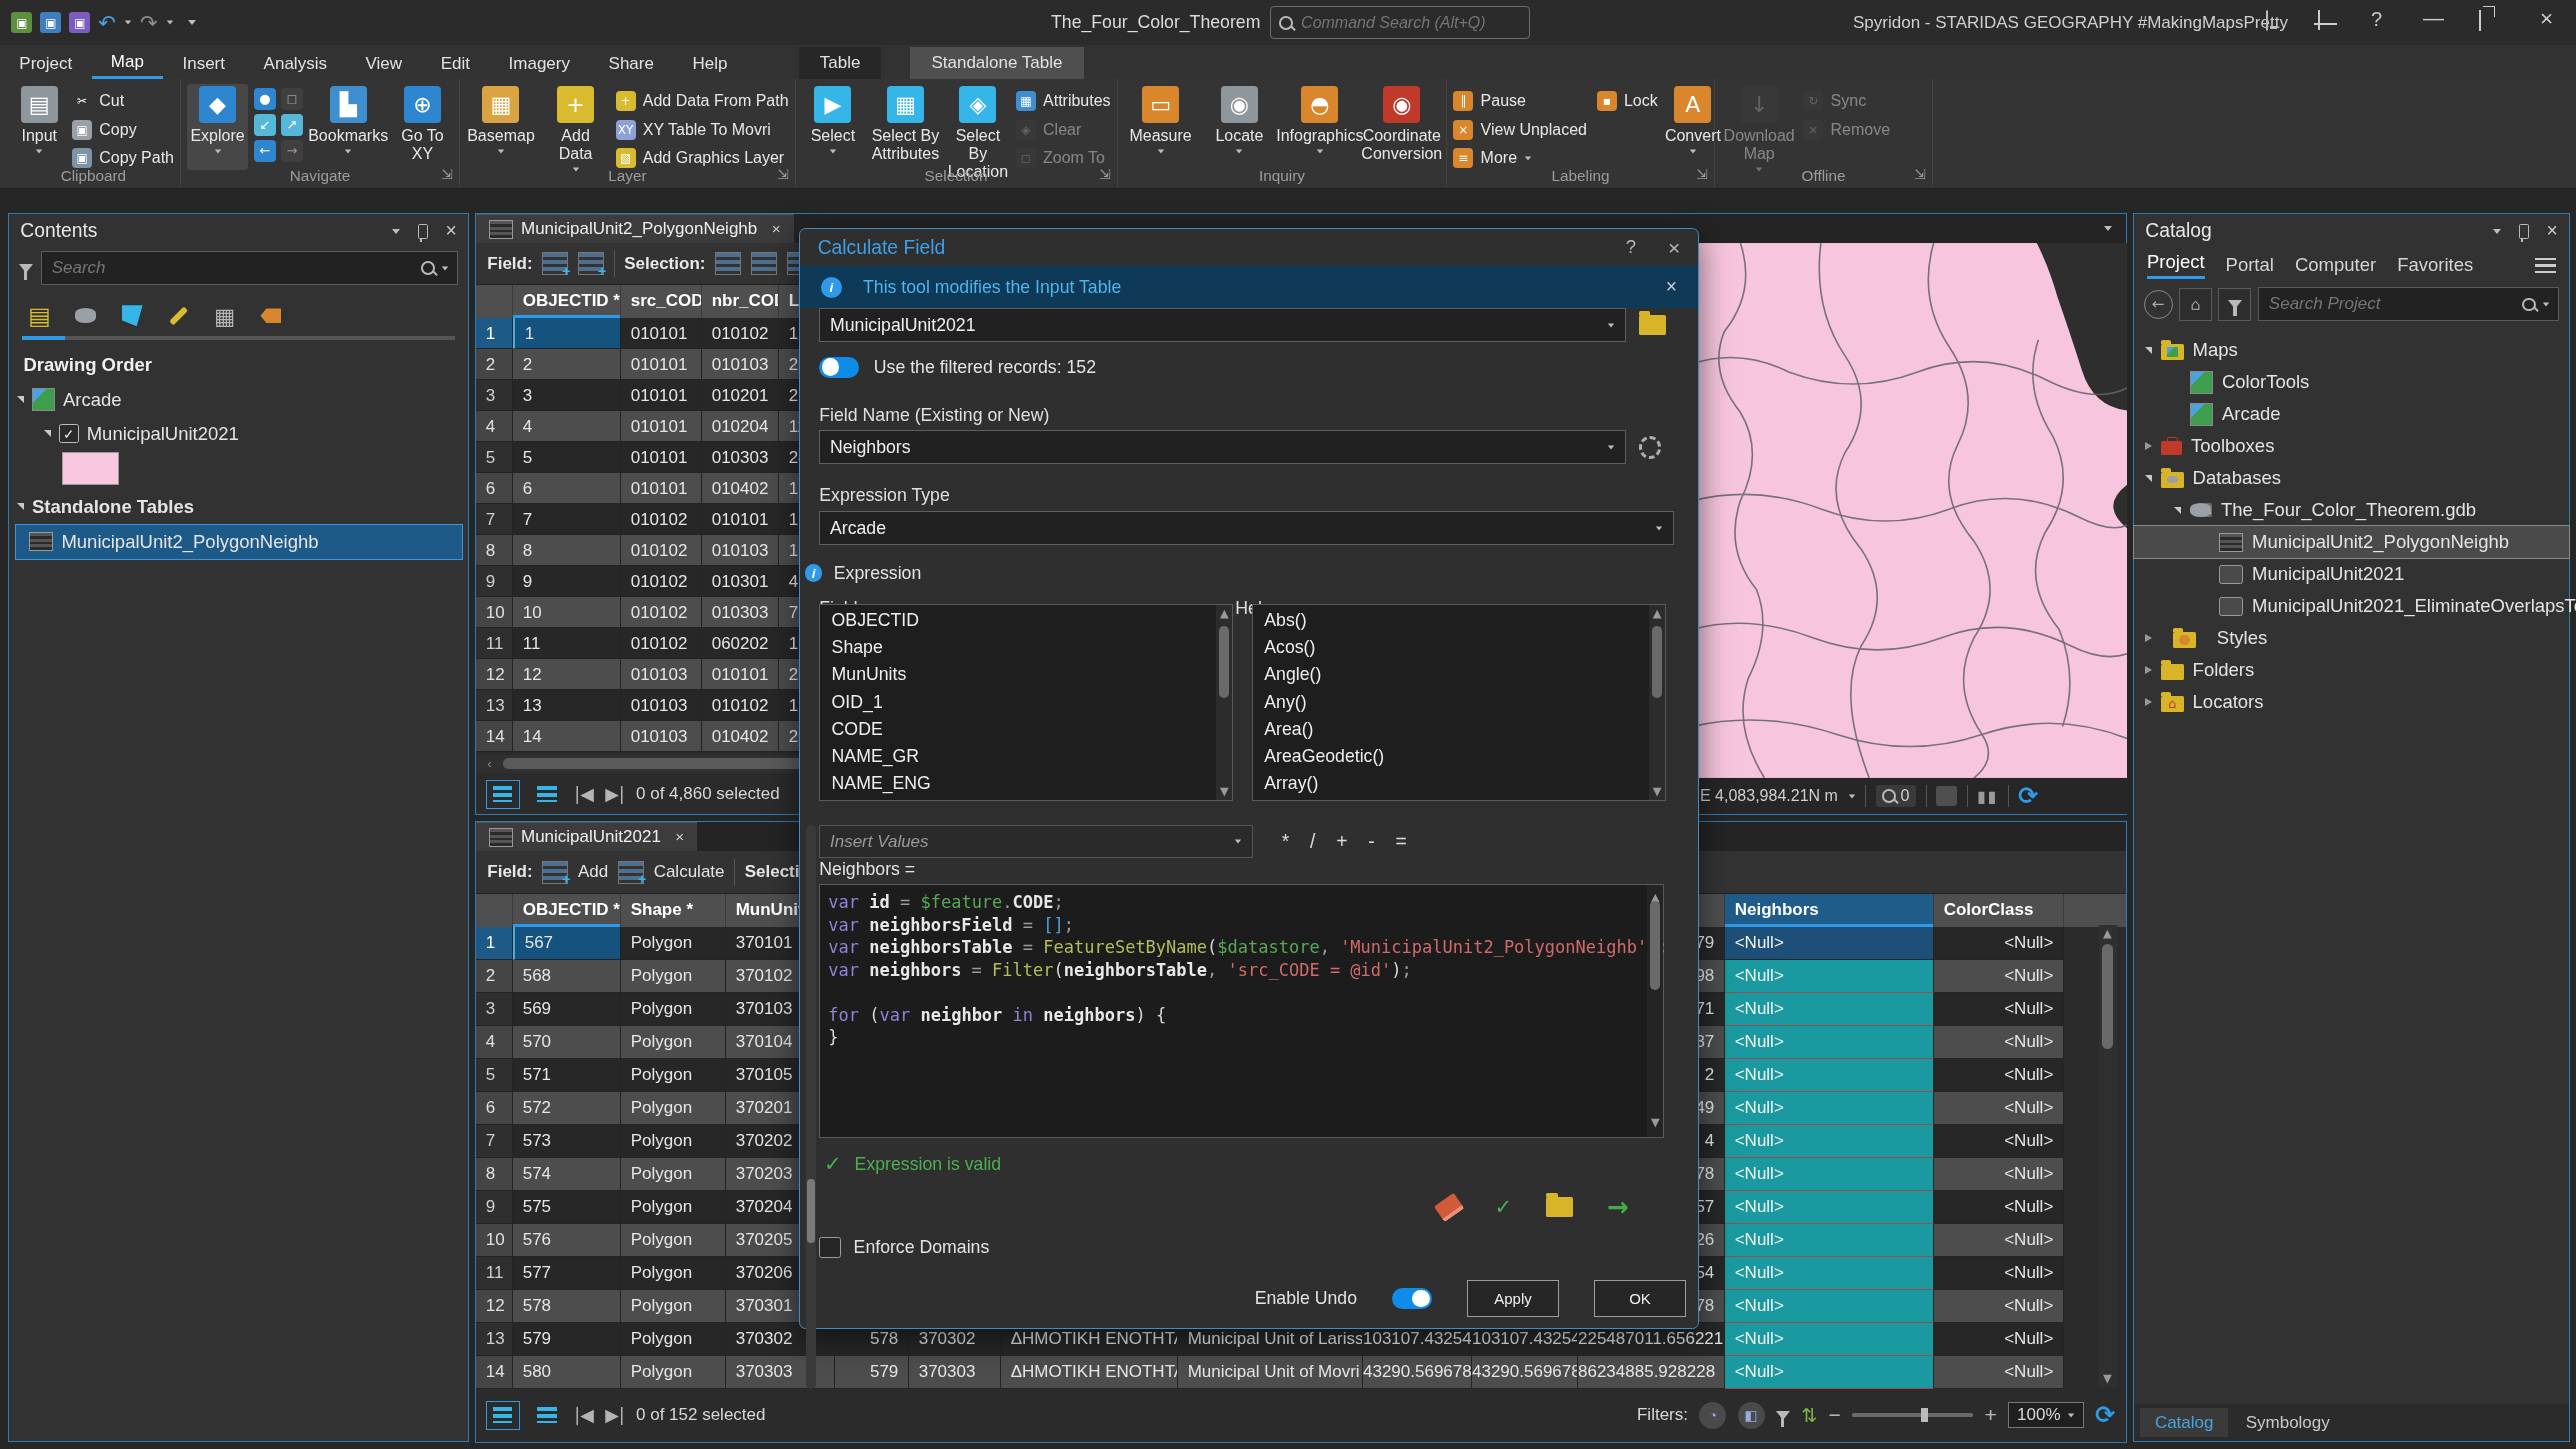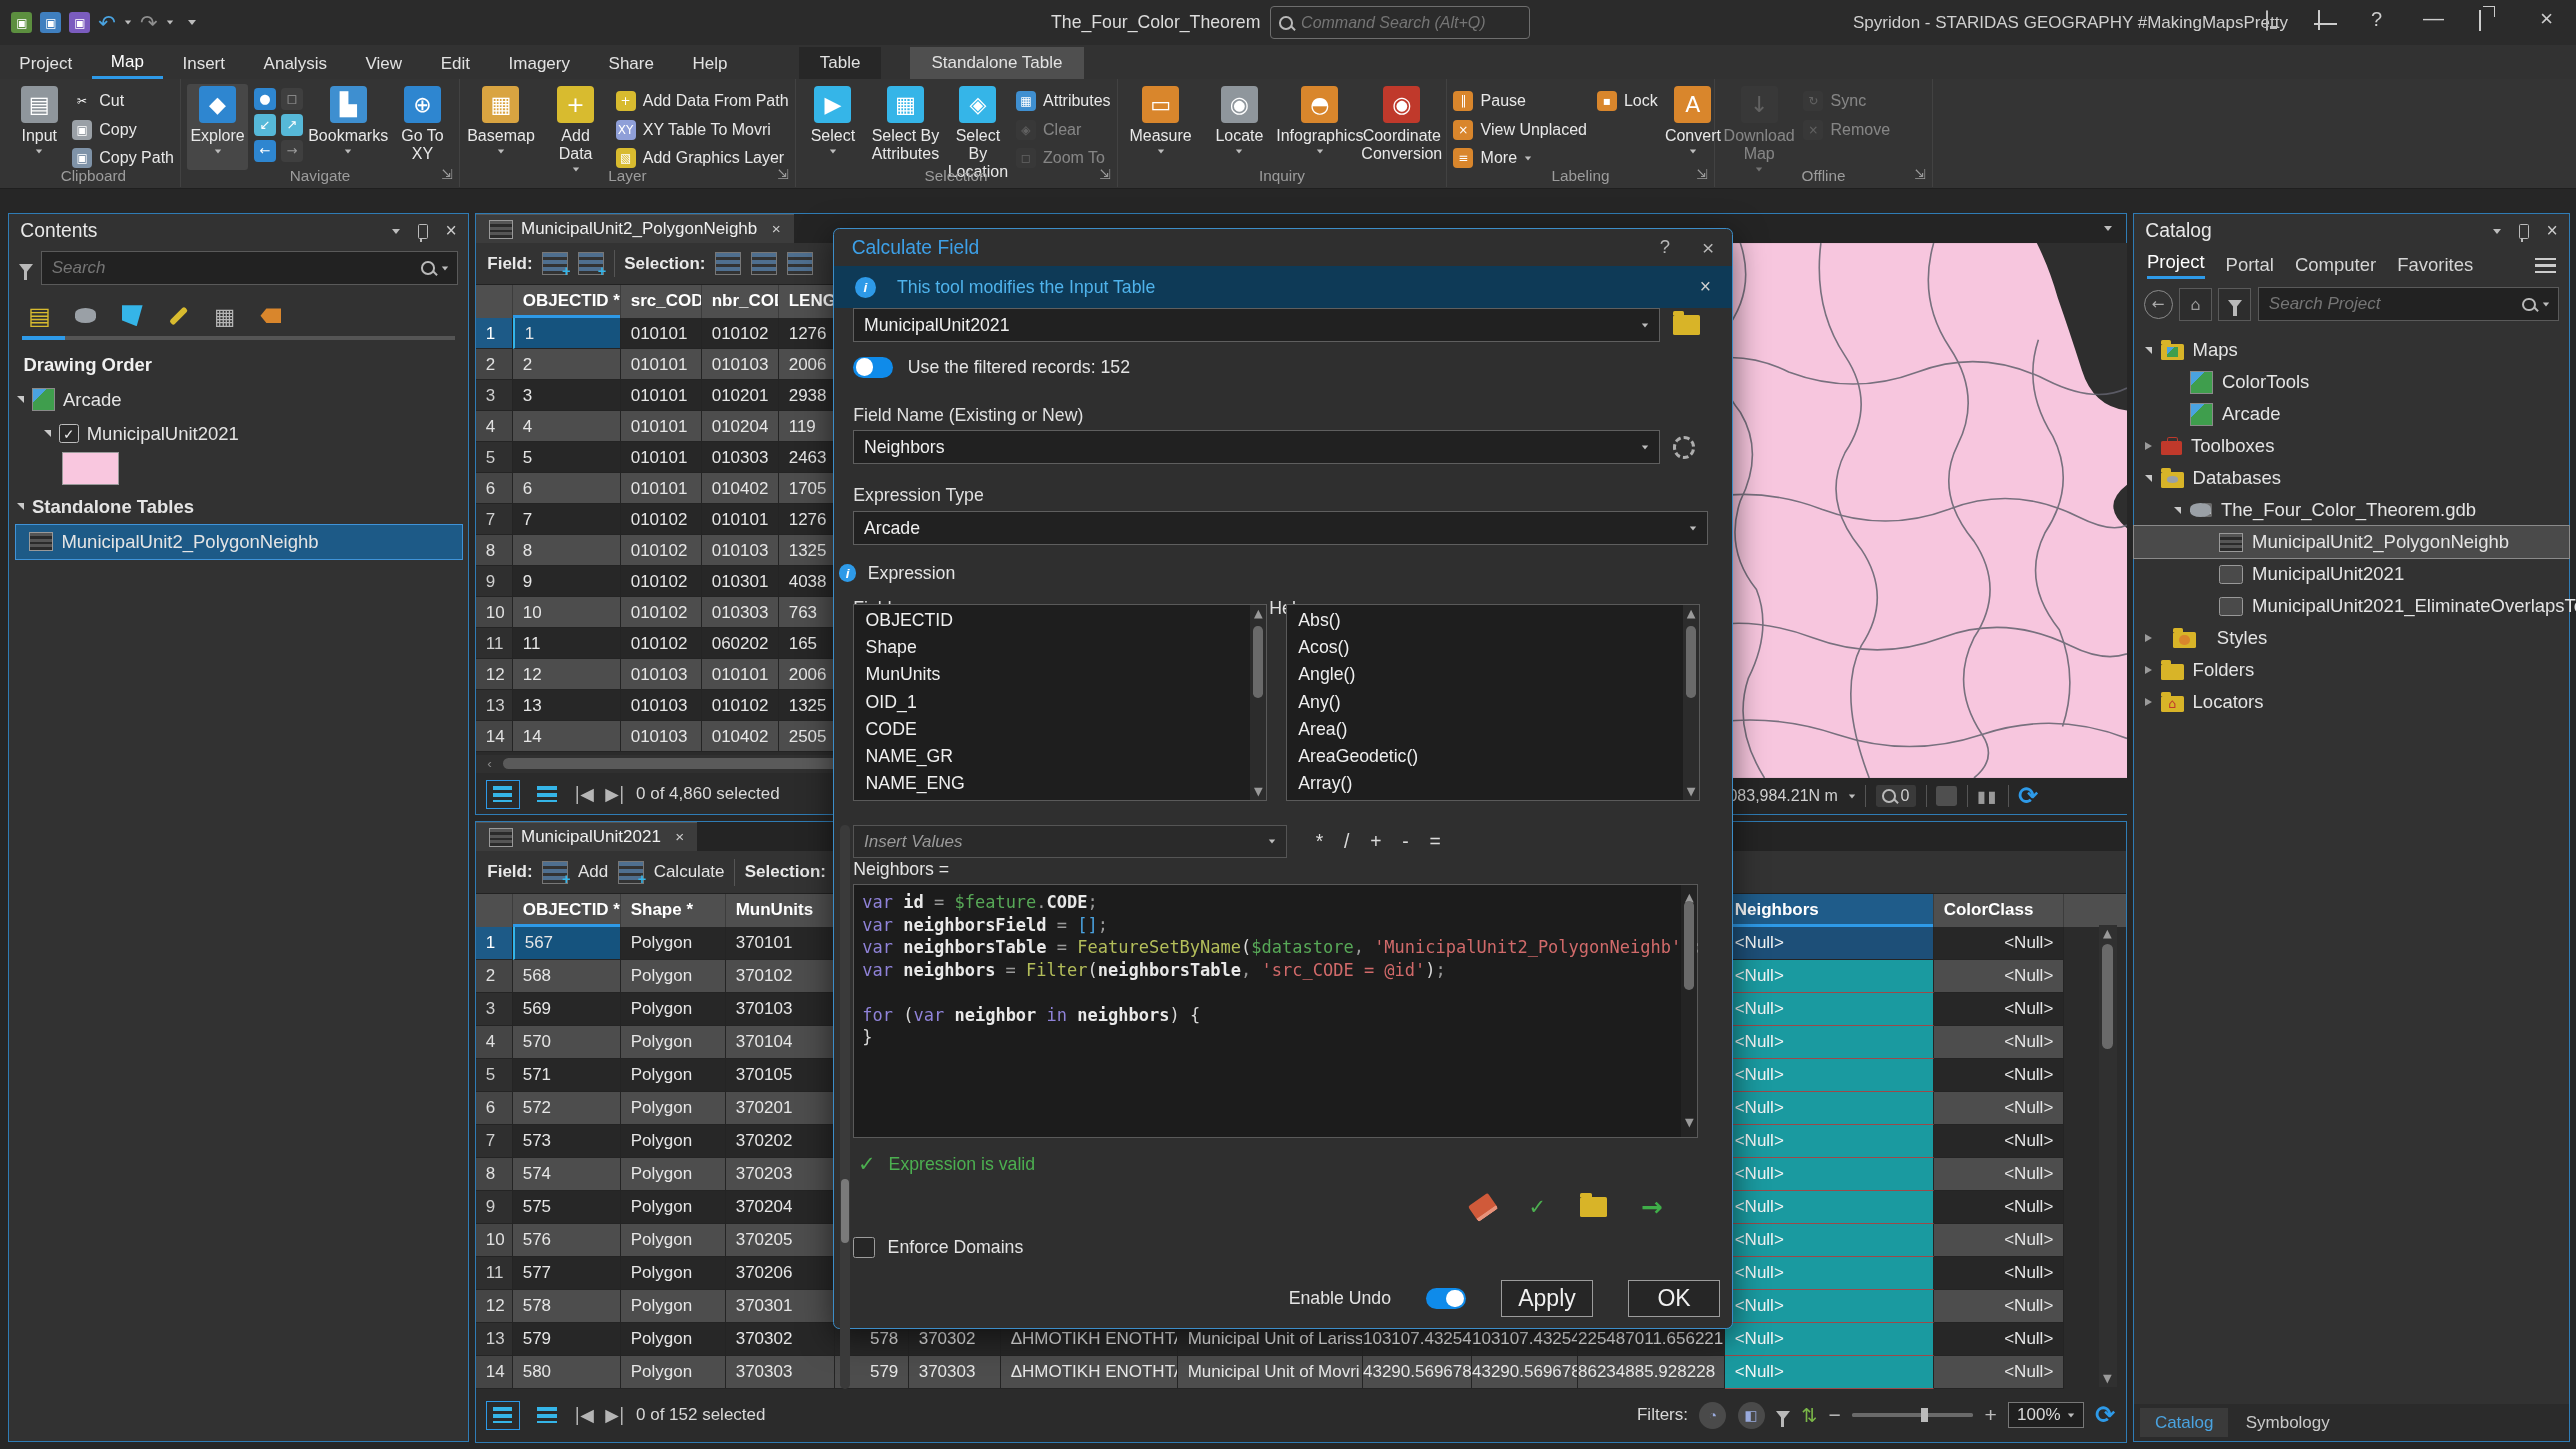--- a/index.html
+++ b/index.html
@@ -136,21 +136,21 @@
   .burger{margin-left:auto;width:21px;height:14.5px;background:repeating-linear-gradient(#ccc 0 2.4px,transparent 2.4px 6.4px)}
   .catsearchrow{display:flex;align-items:center;gap:6.4px;padding:8px 9.7px}
   .cbtn{width:31px;height:31px;border:0.8px solid #5a5a5a;background:#2d2d2d;display:flex;align-items:center;justify-content:center}
   .backc{width:27px;height:27px;border:1.6px solid #8a8a8a;border-radius:50%;color:#aaa;display:flex;align-items:center;justify-content:center;font-size:15.3px;font-family:"DejaVu Sans",sans-serif}
   .crow{display:flex;align-items:center;gap:8.9px;height:32px;font-size:18.5px;padding-right:4.8px}
   .crow.sel{background:#4a4a4a;outline:0.8px solid #8a8a8a}
   .catbottom{position:absolute;left:0;bottom:0;height:37px;width:100%;background:#2b2b2b;display:flex;align-items:center;gap:3.2px;padding-left:6.4px;box-sizing:border-box}
   .cbt{padding:4.8px 14.5px;font-size:17px;color:#c9c9c9}
   .cbt.active{color:#4aa3e0;background:#3a3a3a}
   
-  #dialog{position:absolute;left:833px;top:228px;width:898px;height:1099px;background:#2f2f2f;border:1.6px solid #3c8dc8;border-radius:6.4px;box-shadow:0 8px 32px rgba(0,0,0,.55);z-index:10}
+  #dialog{position:absolute;left:799px;top:228px;width:898px;height:1099px;background:#2f2f2f;border:1.6px solid #3c8dc8;border-radius:6.4px;box-shadow:0 8px 32px rgba(0,0,0,.55);z-index:10}
   .dtitle{height:37px;display:flex;align-items:center;padding:0 17.7px;font-size:19.3px;color:#3da0e8}
   .dtitle .dico{margin-left:auto;display:flex;gap:32px;color:#b9b9b9;font-size:18.5px}
   .banner{height:42px;background:#0e3a57;display:flex;align-items:center;gap:21px;padding:0 21px;color:#4fb3ec;font-size:17.7px}
   .infoc{width:21px;height:21px;border-radius:50%;background:#2e9ae8;color:#fff;display:flex;align-items:center;justify-content:center;font-size:13.7px;font-weight:bold;font-style:italic;flex:none}
   .dlabel{font-size:17.7px;color:#e0e0e0;margin:13px 0 4.8px 19.3px}
   .combo{margin-left:19.3px;height:32px;background:#212121;border:0.8px solid #5f5f5f;display:flex;align-items:center;padding:0 9.7px;font-size:17.7px;color:#f0f0f0;justify-content:space-between}
   .togglerow{display:flex;align-items:center;gap:14.5px;margin:14.5px 0 1.6px 19.3px;font-size:17.7px}
   .tog{width:40px;height:21px;border-radius:10.5px;background:#0f8bea;position:relative;flex:none}
   .tog .kn{position:absolute;top:1.6px;width:17.7px;height:17.7px;border-radius:50%;background:#fff}
   .kl{left:2.4px}.kr{right:2.4px}
@@ -169,21 +169,21 @@
   .oper{color:#dcdcdc;font-size:19.3px;padding:0 8px}
   .codebox{position:absolute;left:19.3px;width:845px;height:254px;background:#1c1c1c;border:0.8px solid #5a5a5a;font-family:"DejaVu Sans Mono","Liberation Mono",monospace;font-size:17px;line-height:22.5px;padding:6.4px 0 0 8px;box-sizing:border-box}
   .cline{white-space:pre}
   .tk-k{color:#8f82d8}.tk-v{color:#e8e8e8;font-weight:bold}.tk-o{color:#9a9a9a}.tk-g{color:#57a857}
   .tk-f{color:#b3bd5a}.tk-s{color:#d16a6a}.tk-b{color:#4aa3e0}.tk-p{color:#d6699b}.tk-w{color:#d8d8d8}
   .validrow{display:flex;align-items:center;gap:13px;color:#4caf50;font-size:17.7px}
   .chk{color:#4caf50;font-size:21px;font-family:"DejaVu Sans",sans-serif;font-weight:bold}
   .eraser{width:24px;height:14.5px;background:#d05a3a;border-radius:2.4px;transform:rotate(-35deg);display:inline-block;border-bottom:4px solid #e8927a}
   .garrow{color:#3fae49;font-size:26px;font-weight:bold;font-family:"DejaVu Sans",sans-serif}
   .ebx{width:19.3px;height:19.3px;border:1.6px solid #9c9c9c;border-radius:2.4px;background:#262626}
-  .dbtn{border:0.8px solid #9c9c9c;background:#262626;color:#f0f0f0;font-size:23px;display:flex;align-items:center;justify-content:center;height:35px}
+  .dbtn{border:0.8px solid #9c9c9c;background:#262626;color:#f0f0f0;font-size:15px;display:flex;align-items:center;justify-content:center;height:35px}
   .dsb{position:absolute;left:6.4px;width:9.7px;background:#3a3a3a;border-radius:4.8px}
   .dsb .t{position:absolute;left:0.8px;width:8px;height:64px;background:#7a7a7a;border-radius:4px}
 </style>
 </head>
 <body>
 
 <div id="app">
 
   <div id="titlebar">
     <div class="qat">

